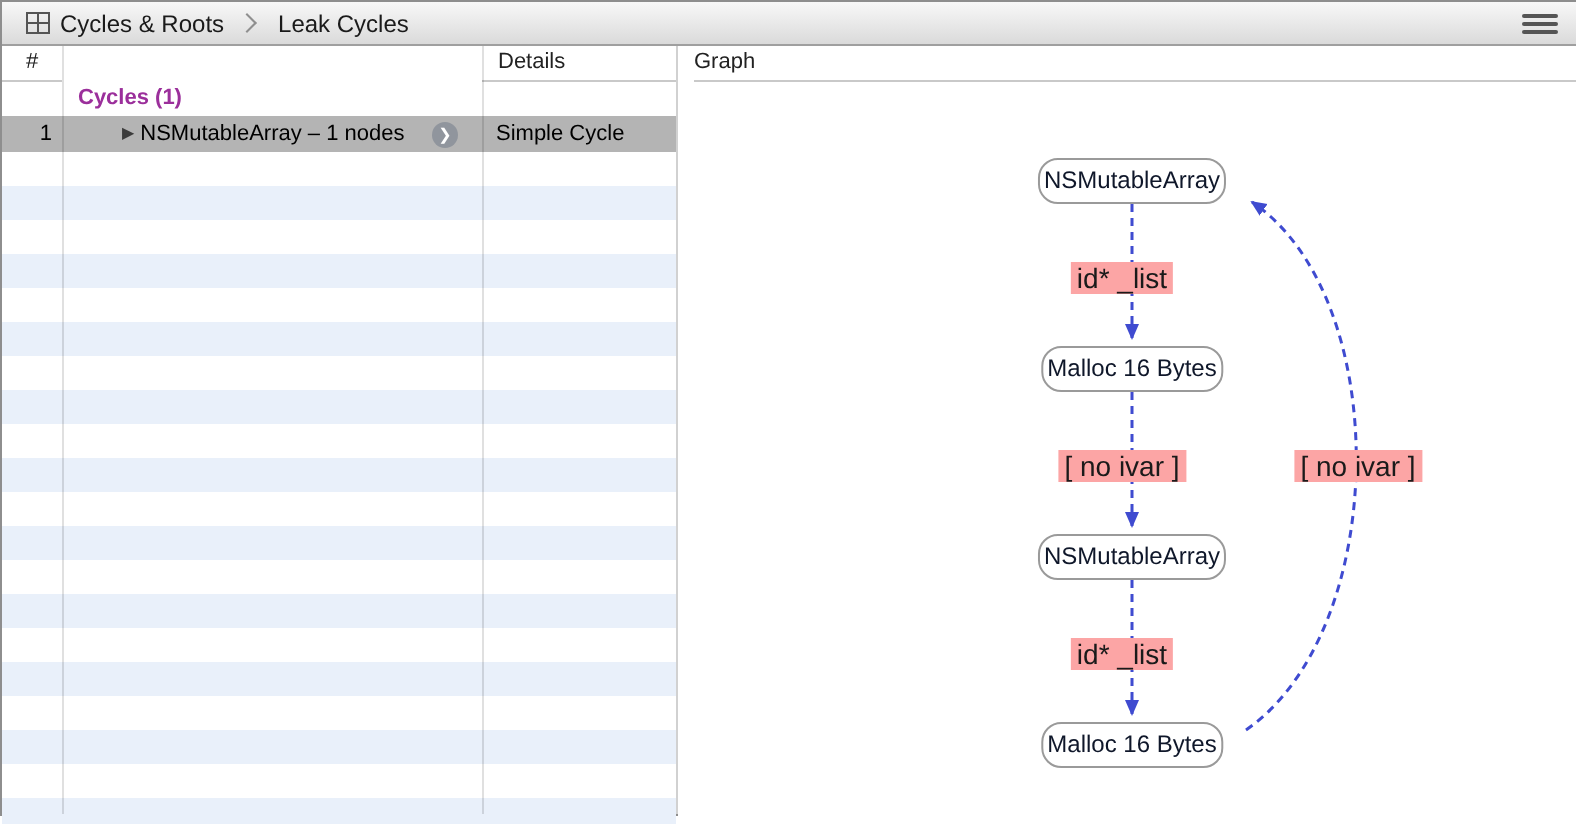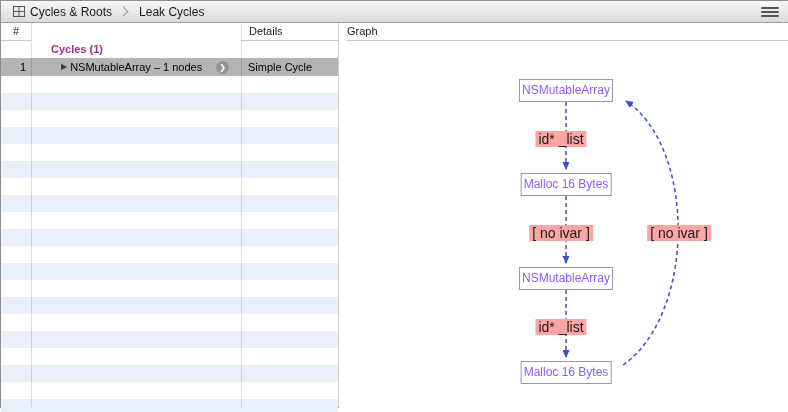--- a/index.html
+++ b/index.html
@@ -21,43 +21,43 @@
   
   .hdr { position:absolute; top:22px; height:18px; background:#fff; border-bottom:1px solid #c9c9c9;
     font-size:11px; color:#222; line-height:17px; }
   .hdr.c0 { left:0;   width:30px;  text-align:center; }
   .hdr.c1 { left:30px; width:210px; padding-left:8px;margin-top:32px; }
   .hdr.c2 { left:240px; width:97px; padding-left:8px; }
   .hdr.c3 { left:346px; width:451px; text-align:left; }
 
   
   .group-row { position:absolute; left:0; top:40px; width:337px; height:17px; background:#fff;
-    font-size:11px; font-weight:bold; color:#9b2f9b; line-height:17px; padding-left:50px; }
+    font-size:11px; font-weight:bold; color:#9b2f9b; line-height:17px; padding-left:38px; }
   .sel-row { position:absolute; left:0; top:57px; width:337px; height:18px; background:#b4b4b4;
     font-size:11px; color:#000; line-height:18px; }
   .sel-row .numcell { position:absolute; left:0; width:30px; text-align:right; padding-right:5px; }
   .sel-row .typecell { position:absolute; left:60px; display:flex; align-items:center; gap:3px; }
   .disclosure { font-size:8px; color:#3c3c3c; }
   .badge { position:absolute; left:215px; top:2.5px; width:13px; height:13px; border-radius:50%;
     background:#90959d; color:#fff; font-size:8px; line-height:13px; text-align:center; cursor:pointer; }
   .sel-row .detcell { position:absolute; left:247px; }
   .stripes { position:absolute; left:0; top:75px; width:337px; height:337px;
     background:repeating-linear-gradient(to bottom,#ffffff 0 17px,#e9f0fa 17px 34px); }
 
   
   .vline { position:absolute; top:22px; bottom:0; width:1px; background:rgba(0,0,0,0.12); }
   .vline.v0 { left:30px; } .vline.v1 { left:240px; } .vline.v2 { left:337px; background:rgba(0,0,0,0.18); }
 
   
   .graph { position:absolute; left:338px; top:40px; width:450px; height:372px; background:#fff; }
   svg.edges { position:absolute; left:0; top:0; width:788px; height:412px; pointer-events:none; z-index:3; }
   .edge { fill:none; stroke:#3f4bd0; stroke-width:1.5; stroke-dasharray:4 3; }
   .node { position:absolute; transform:translateX(-50%); z-index:4; background:#fff;
-    border:1px solid #9a9a9a; border-radius:0; height:23px; line-height:21px;
-    padding:0 2px; font-size:12px; color:#8b5cf6; white-space:nowrap; }
+    border:1px solid #9a9a9a; border-radius:10px; height:23px; line-height:21px;
+    padding:0 2px; font-size:12px; color:#0f172a; white-space:nowrap; }
   .elabel { position:absolute; transform:translateX(-50%); z-index:4; background:#fca5a5;
     padding:0 3px; font-size:14px; color:#1a1a1a; white-space:nowrap; }
 
   
   .grid-icon { display:inline-block; width:12px; height:11px; }
 </style>
 </head>
 <body>
 
 <div class="app">

